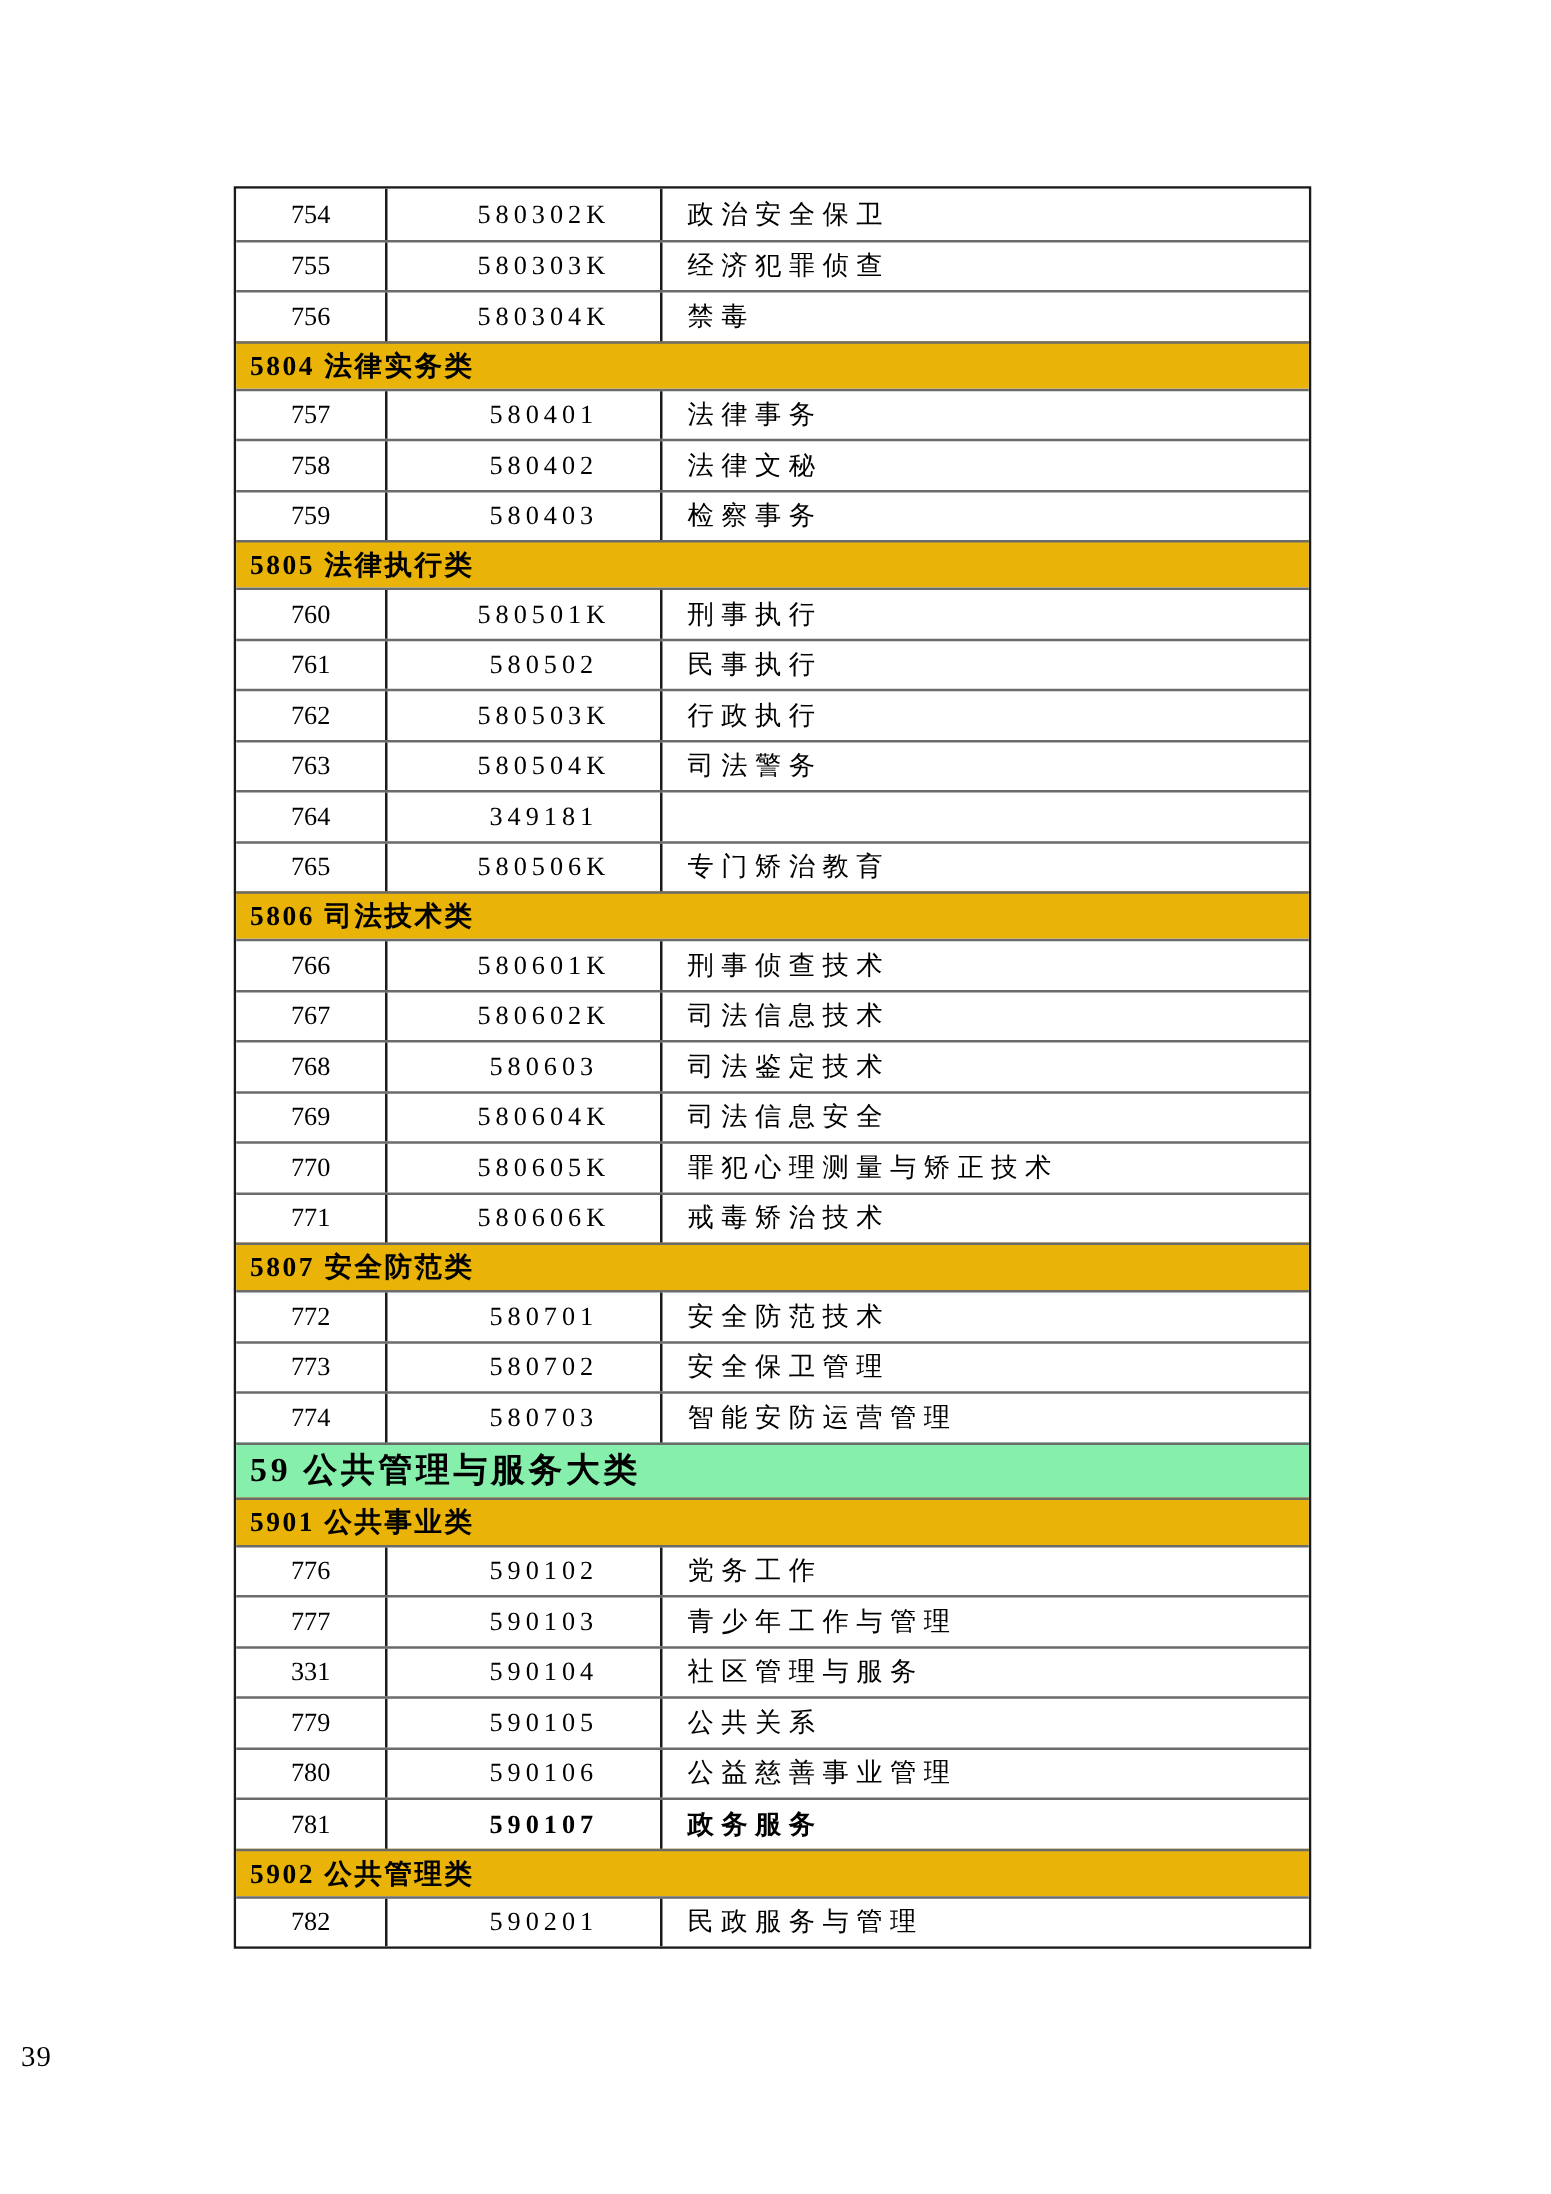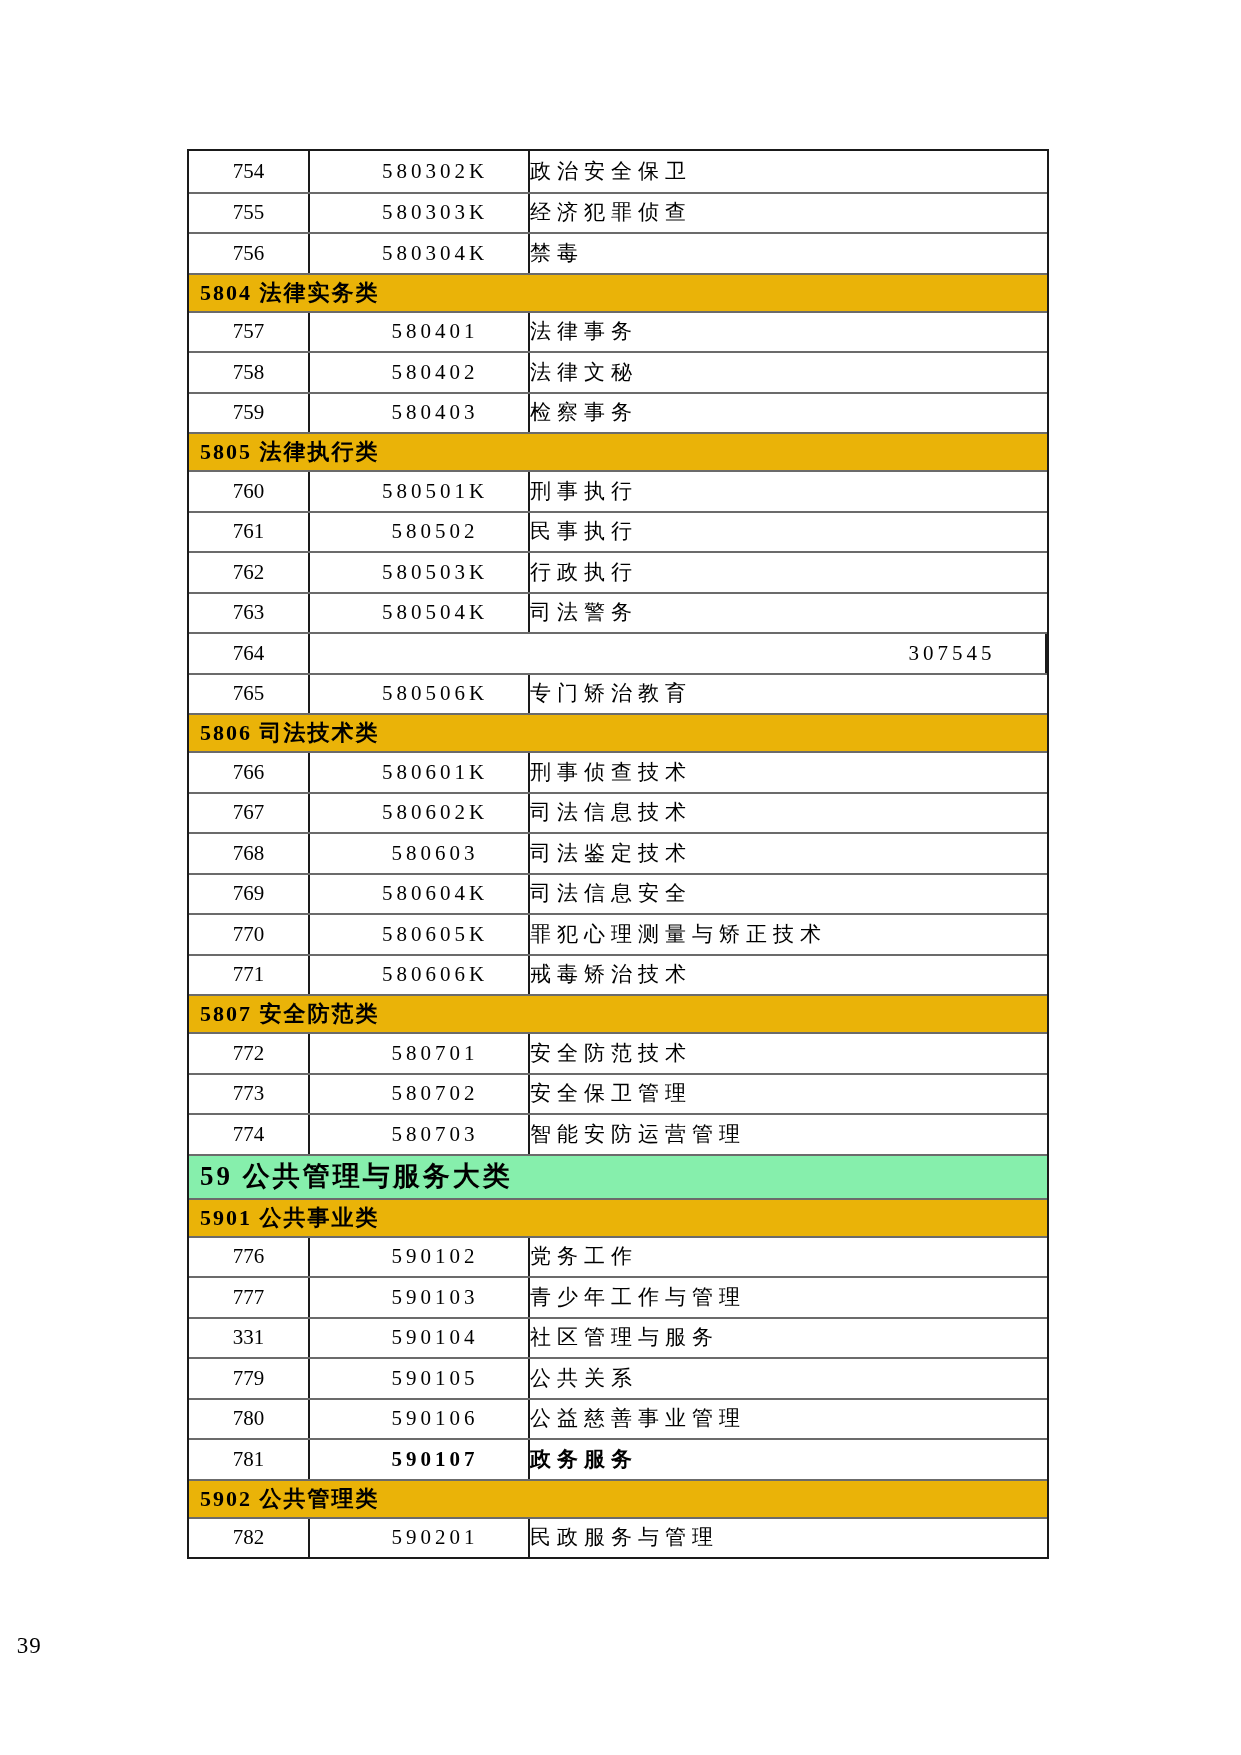--- a/index.html
+++ b/index.html
@@ -15,21 +15,20 @@
     left: 187px; top: 149px;
     width: 862px;
     box-sizing: border-box;
     border: 2px solid #1a1a1a;
     background: #fff;
   }
   .row {
     display: flex;
     box-sizing: border-box;
     border-top: 2px solid #6b6b6b;
-    justify-content: space-between;
   }
   .row:first-child { border-top: none; }
   .row.item  { height: 40.5px; background: #fff; }
   .row.sub   { height: 38px;  background: #eab308; }
   .row.major { height: 44px;  background: #86efac; }
   .cell {
     display: flex;
     align-items: center;
     box-sizing: border-box;
     font-size: 21px;
@@ -44,21 +43,21 @@
   }
   .c2 {
     width: 220px;
     justify-content: center;
     border-right: 2px solid #1a1a1a;
     letter-spacing: 4px;
     padding-left: 32px;
   }
   .c3 {
     flex: 1;
-    padding-left: 0;
+    padding-left: 20px;
     letter-spacing: 6px;
   }
   .full {
     flex: 1;
     padding-left: 11px;
     font-weight: bold;
     letter-spacing: 2px;
   }
   .sub .full   { font-size: 22px; }
   .major .full { font-size: 27px; letter-spacing: 3px; }
@@ -137,21 +136,21 @@
     <div class="cell c2">580503K</div>
     <div class="cell c3">行政执行</div>
   </div>
   <div class="row item">
     <div class="cell c1">763</div>
     <div class="cell c2">580504K</div>
     <div class="cell c3">司法警务</div>
   </div>
   <div class="row item">
     <div class="cell c1">764</div>
-    <div class="cell c2">307545</div>
+    <div class="cell c2">349181</div>
   </div>
   <div class="row item">
     <div class="cell c1">765</div>
     <div class="cell c2">580506K</div>
     <div class="cell c3">专门矫治教育</div>
   </div>
 
   <div class="row sub">
     <div class="cell full">5806 司法技术类</div>
   </div>

